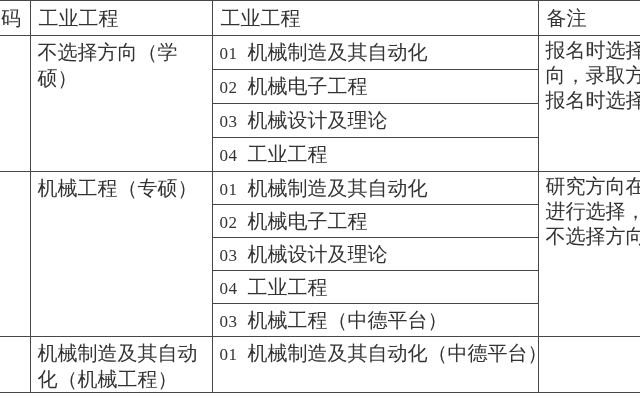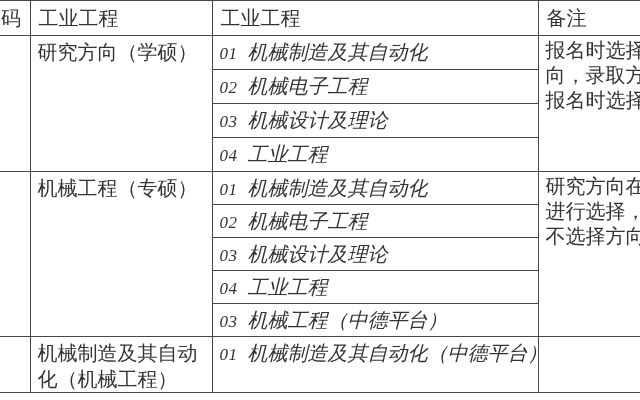--- a/index.html
+++ b/index.html
@@ -42,21 +42,20 @@
   td.col-major {
     vertical-align: top;
     padding: 3px 6px 0 7px;
     line-height: 26px;
   }
   td.col-dir {
     vertical-align: top;
     padding: 3px 4px 0 7px;
     line-height: 26px;
     white-space: nowrap;
-    font-style: italic;
   }
   .dir-no {
     display: inline-block;
     font-size: 17px;
     margin-right: 10px;
     letter-spacing: 0.5px;
   }
   td.col-remark {
     vertical-align: top;
     padding: 2px 0 0 7px;
@@ -79,21 +78,21 @@
       <tr>
         <th class="col-code">码</th>
         <th class="col-major">工业工程</th>
         <th class="col-dir">工业工程</th>
         <th class="col-remark">备注</th>
       </tr>
     </thead>
     <tbody>
         <tr class="g0">
           <td class="col-code" rowspan="4"></td>
-          <td class="col-major" rowspan="4">研究方向（学硕）</td>
+          <td class="col-major" rowspan="4">不选择方向（学硕）</td>
           <td class="col-dir"><span class="dir-no">01</span><span>机械制造及其自动化</span></td>
           <td class="col-remark" rowspan="4">
             <div class="remark-line">报名时选择</div>
             <div class="remark-line">向，录取方</div>
             <div class="remark-line">报名时选择</div>
           </td>
         </tr>
         <tr class="g0">
           <td class="col-dir"><span class="dir-no">02</span><span>机械电子工程</span></td>
         </tr>

